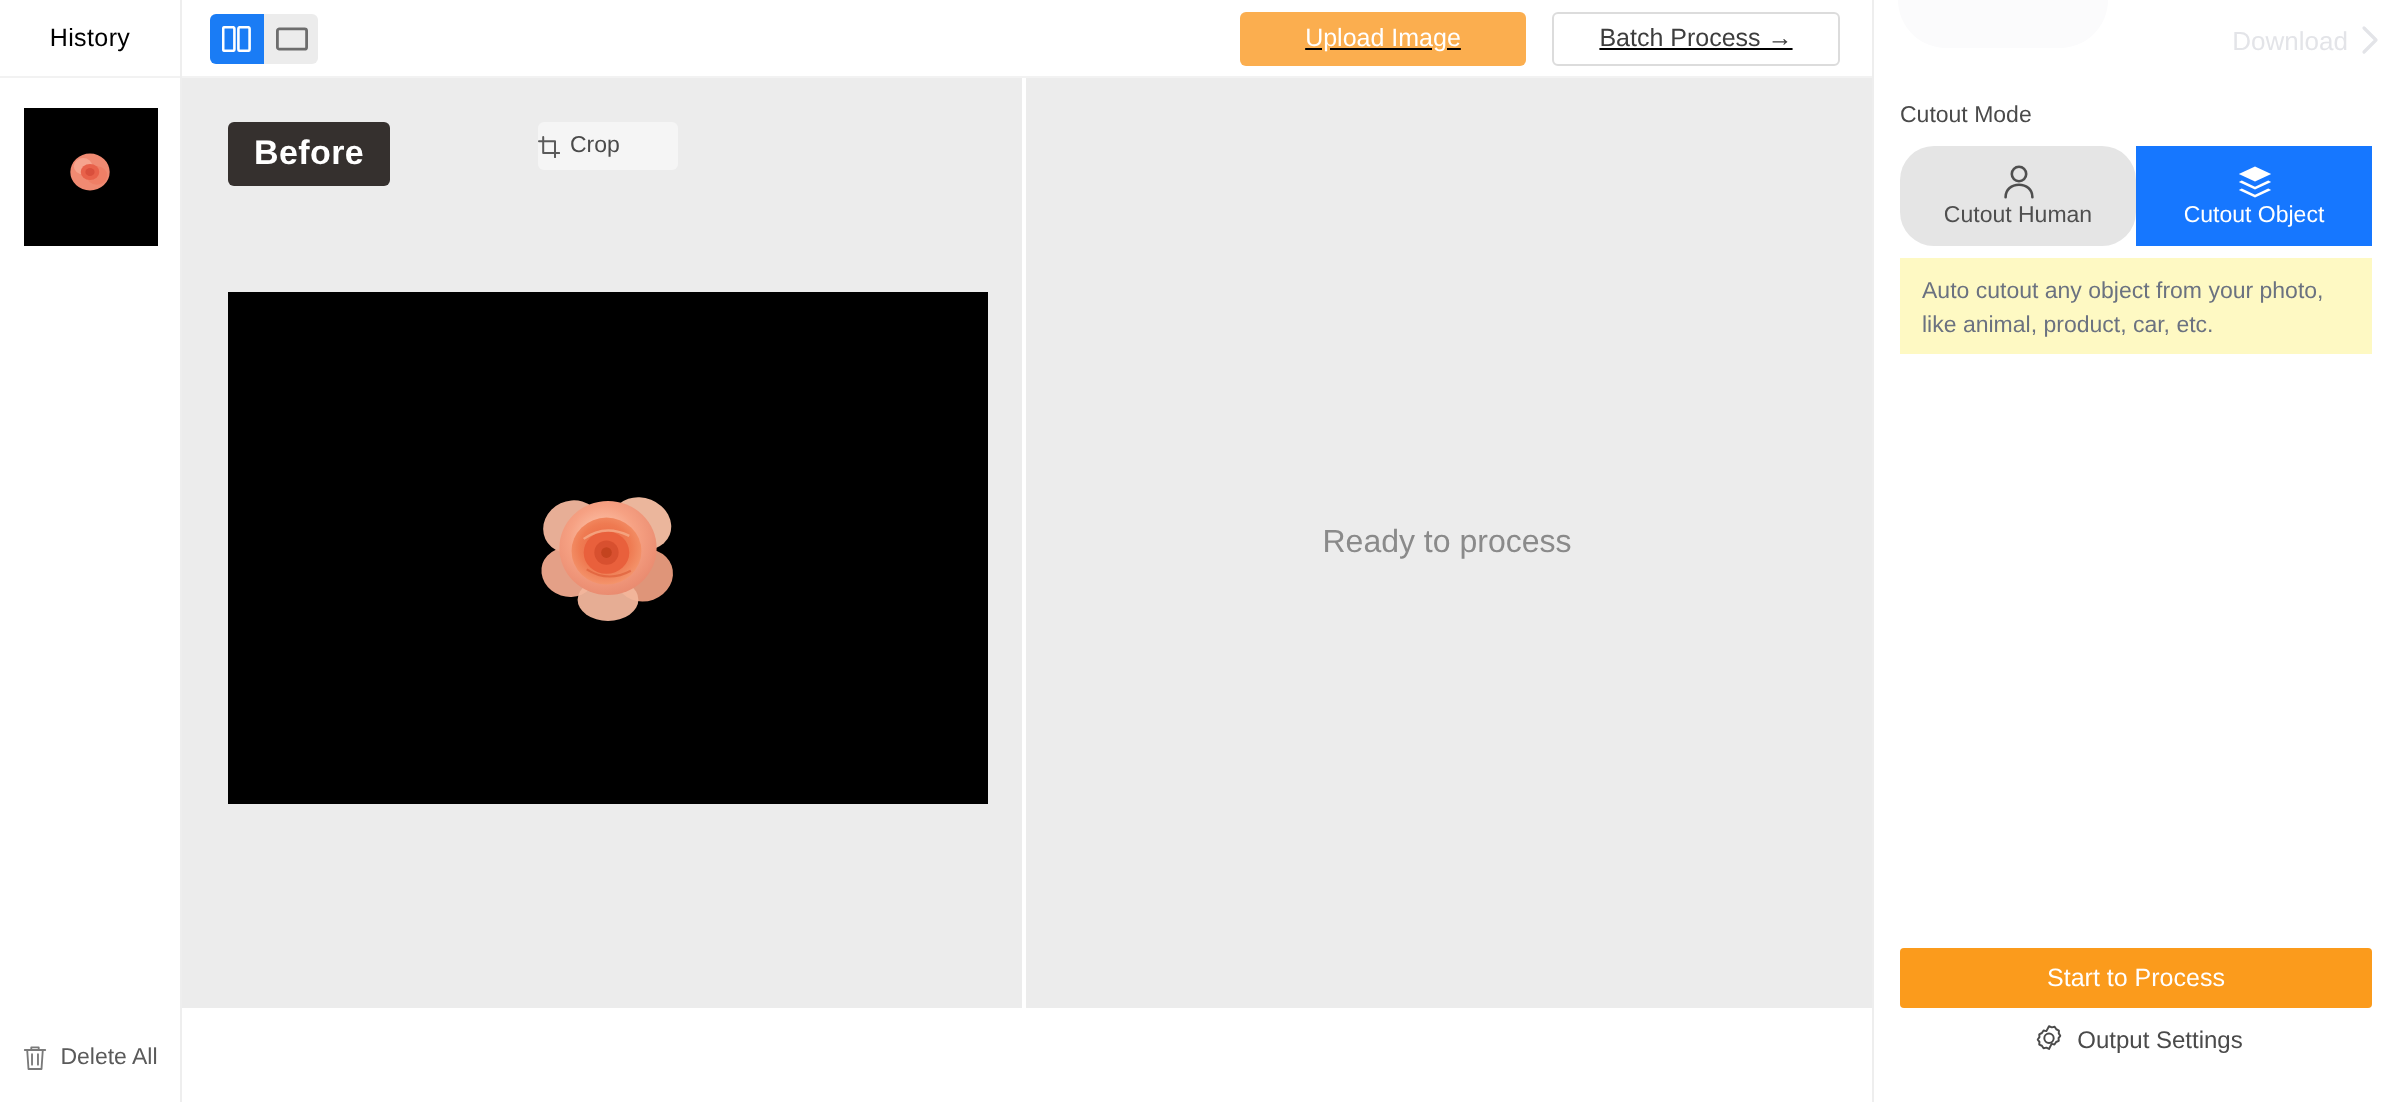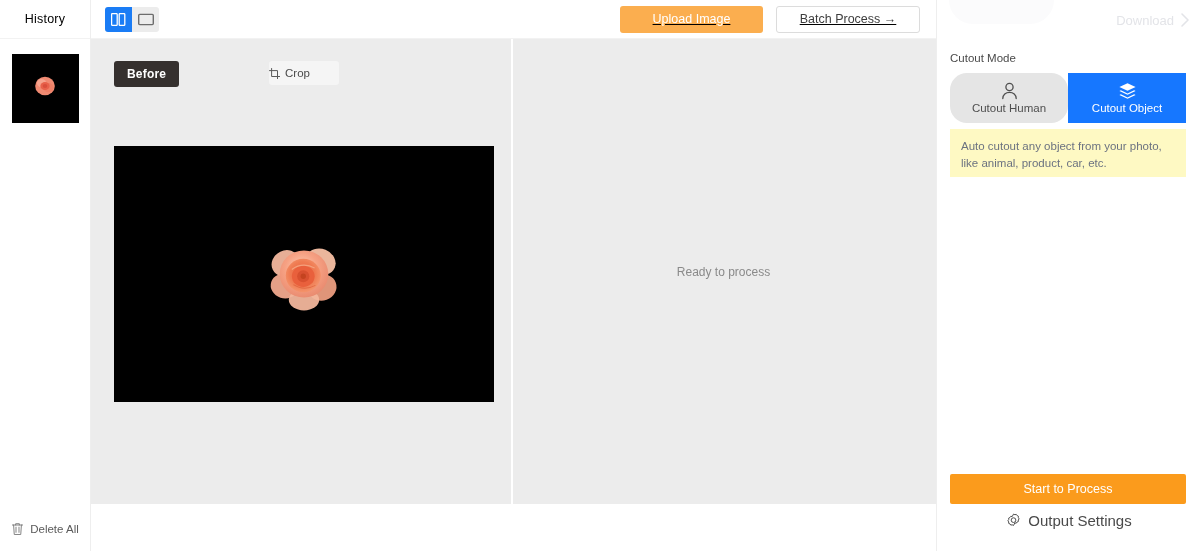--- a/index.html
+++ b/index.html
@@ -111,21 +111,21 @@
   .pane {
     position: relative;
     height: 465px;
   }
   .pane-before { width: 422px; border-right: 2px solid #ffffff; }
   .pane-after  { width: 421px; display: flex; align-items: center; justify-content: center; }
 
   .badge-before {
     position: absolute; left: 23px; top: 22px;
     background: #35302e; color: #ffffff;
-    font-size: 12px; font-weight: bold;
+    font-size: 17px; font-weight: bold;
     padding: 6px 13px; border-radius: 3px;
     letter-spacing: .2px;
   }
   .btn-crop {
     position: absolute; left: 178px; top: 22px;
     width: 70px; height: 24px;
     background: #f5f5f5;
     border: none; border-radius: 3px;
     display: flex; align-items: center; gap: 5px;
     cursor: pointer;
@@ -137,21 +137,21 @@
     width: 380px; height: 256px;
     background: #000000;
     overflow: hidden;
   }
   .image-frame .rose-big {
     position: absolute;
     left: 50%; top: 50%;
     transform: translate(-50%,-50%);
     width: 76px; height: 78px;
   }
-  .ready-text { font-size: 12px; color: #8a8a8a; }
+  .ready-text { font-size: 16px; color: #8a8a8a; }
 
   
   .bottom-strip {
     position: absolute; left: 91px; top: 504px;
     width: 845px; height: 47px;
     background: #ffffff;
   }
 
   
   .right-panel {
@@ -205,21 +205,21 @@
     color: #ffffff; border: none; border-radius: 2px;
     font-size: 12.5px; cursor: pointer;
     font-family: "Liberation Sans", sans-serif;
   }
   .output-settings {
     position: absolute; left: 0; top: 512px;
     width: 264px;
     display: flex; align-items: center; justify-content: center; gap: 7px;
     cursor: pointer;
   }
-  .output-label { font-size: 15px; color: #4a4a4a; }
+  .output-label { font-size: 12px; color: #4a4a4a; }
 </style>
 </head>
 <body>
 
 <div class="app">
 
   <div class="sidebar">
     <div class="sidebar-header">
       <span class="sidebar-header-label">History</span>
     </div>

